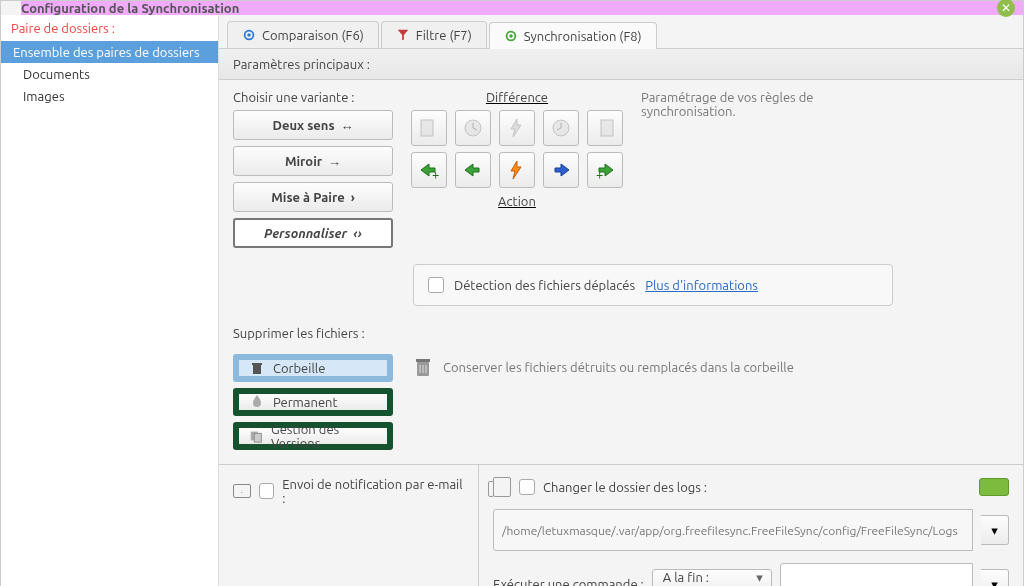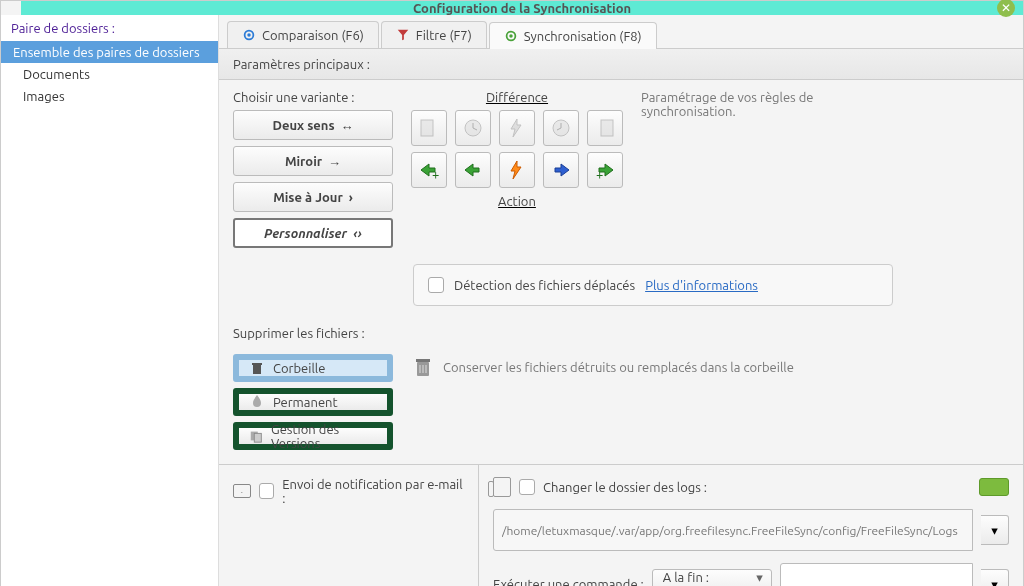--- a/index.html
+++ b/index.html
@@ -1,25 +1,25 @@
 <!DOCTYPE html>
 <html><head>
 <meta charset="utf-8">
 <style>
 * { box-sizing: border-box; margin: 0; padding: 0; font-family: "Segoe UI", Ubuntu, sans-serif; font-size: 13px; }
 body { background: #f2f2f2; width: 1024px; height: 586px; overflow: hidden; }
 
 .window { width: 1024px; height: 586px; display: flex; flex-direction: column; background: #f4f4f4; border: 1px solid #ccc; }
-.titlebar { height: 28px; display: flex; align-items: center; justify-content: center; position: relative; background: #5eead4; margin-left: 20px; }
+.titlebar { height: 28px; display: flex; align-items: center; position: relative; background: #f0abfc; margin-left: 20px; }
 .titlebar .title { font-weight: bold; color: #555; }
 .close-btn { position: absolute; right: 8px; width: 18px; height: 18px; border-radius: 50%; background: #8fbe4d; display: flex; align-items: center; justify-content: center; color: #fff; font-size: 12px; cursor: pointer; }
 
 .body { flex: 1; display: flex; }
 .sidebar { width: 218px; background: #fff; border-right: 1px solid #ddd; display: flex; flex-direction: column; }
-.sidebar-header { padding: 6px 10px; color: #4c1d95; font-size: 13px; }
+.sidebar-header { padding: 6px 10px; color: #ef4444; font-size: 13px; }
 .sidebar-item { padding: 4px 12px; color: #333; cursor: pointer; }
 .sidebar-item.active { background: #5b9fdd; color: #fff; }
 .sidebar-item.indent { padding-left: 22px; }
 
 .main { flex: 1; display: flex; flex-direction: column; }
 .tabs { display: flex; gap: 2px; padding: 6px 8px 0 8px; border-bottom: 1px solid #ccc; background: #f4f4f4; }
 .tab { padding: 6px 14px; border: 1px solid #ccc; border-bottom: none; border-radius: 4px 4px 0 0; background: #f0f0f0; display: flex; align-items: center; gap: 6px; cursor: pointer; color: #444; }
 .tab.active { background: #fafafa; position: relative; top: 1px; }
 .tab .icon { width: 14px; height: 14px; display: inline-block; }
 
@@ -119,21 +119,21 @@
               <div class="variant-btns">
                 <div class="vbtn">
                   <span>Deux sens</span>
                   <span>↔</span>
                 </div>
                 <div class="vbtn">
                   <span>Miroir</span>
                   <span>→</span>
                 </div>
                 <div class="vbtn">
-                  <span>Mise à Jour</span>
+                  <span>Mise à Paire</span>
                   <span>›</span>
                 </div>
                 <div class="vbtn selected">
                   <span>Personnaliser</span>
                   <span>‹›</span>
                 </div>
               </div>
             </div>
 
             <div class="diff-col">

